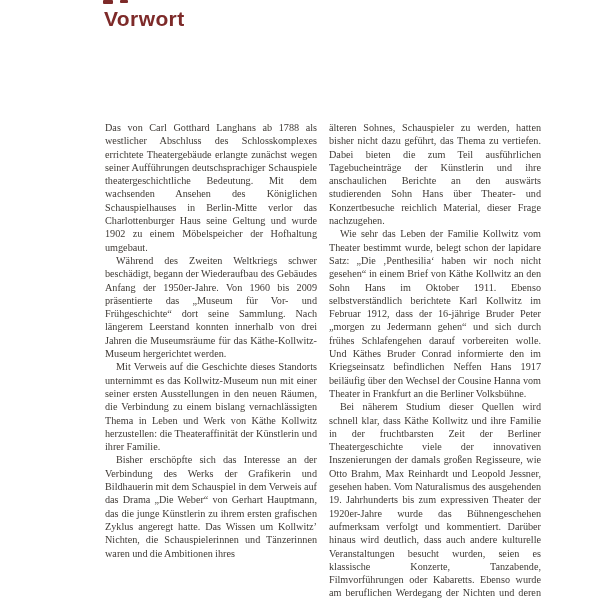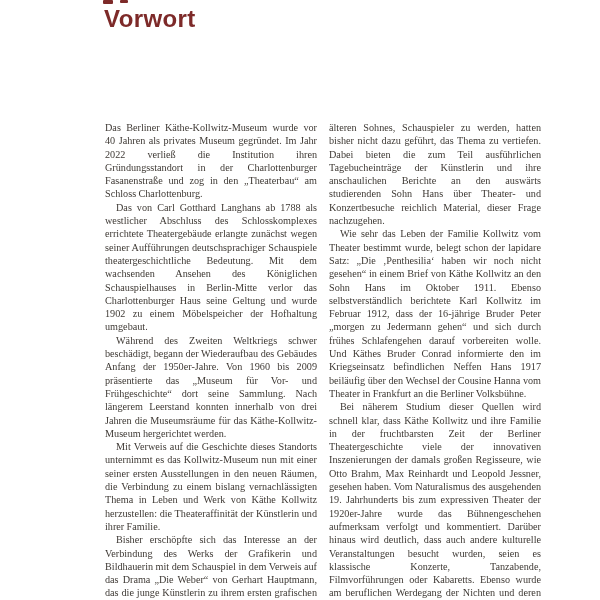--- a/index.html
+++ b/index.html
@@ -24,21 +24,21 @@
   .frag-1 { left: 103px; top: 0; width: 10px; height: 4px; }
   .frag-2 { left: 120px; top: 0; width: 8px;  height: 3px; }
 
   .title {
     position: absolute;
     left: 104px;
     top: 7px;
     margin: 0;
     font-family: "Liberation Sans", sans-serif;
     font-weight: 700;
-    font-size: 24px;
+    font-size: 21px;
     line-height: 24px;
     letter-spacing: 0.4px;
     color: #7d2a29;
     text-align: center;
   }
 
   .columns {
     position: absolute;
     left: 105px;
     top: 121px;
@@ -68,21 +68,20 @@
 
 <div class="page">
 
   <span class="crop-fragment frag-1"></span>
   <span class="crop-fragment frag-2"></span>
 
   <h1 class="title">Vorwort</h1>
 
   <div class="columns">
     <div class="col">
-        <p>Das Berliner Käthe-Kollwitz-Museum wurde vor 40 Jahren als privates Museum gegründet. Im Jahr 2022 verließ die Institution ihren Gründungsstandort in der Charlottenburger Fasanenstraße und zog in den „Theaterbau“ am Schloss Charlottenburg.</p>
         <p>Das von Carl Gotthard Langhans ab 1788 als westlicher Abschluss des Schlosskomplexes errichtete Theatergebäude erlangte zunächst wegen seiner Aufführungen deutschsprachiger Schauspiele theatergeschichtliche Bedeutung. Mit dem wachsenden Ansehen des Königlichen Schauspielhauses in Berlin-Mitte verlor das Charlottenburger Haus seine Geltung und wurde 1902 zu einem Möbelspeicher der Hofhaltung umgebaut.</p>
         <p>Während des Zweiten Weltkriegs schwer beschädigt, begann der Wiederaufbau des Gebäudes Anfang der 1950er-Jahre. Von 1960 bis 2009 präsentierte das „Museum für Vor- und Frühgeschichte“ dort seine Sammlung. Nach längerem Leerstand konnten innerhalb von drei Jahren die Museumsräume für das Käthe-Kollwitz-Museum hergerichtet werden.</p>
         <p>Mit Verweis auf die Geschichte dieses Standorts unternimmt es das Kollwitz-Museum nun mit einer seiner ersten Ausstellungen in den neuen Räumen, die Verbindung zu einem bislang vernachlässigten Thema in Leben und Werk von Käthe Kollwitz herzustellen: die Theateraffinität der Künstlerin und ihrer Familie.</p>
         <p>Bisher erschöpfte sich das Interesse an der Verbindung des Werks der Grafikerin und Bildhauerin mit dem Schauspiel in dem Verweis auf das Drama „Die Weber“ von Gerhart Hauptmann, das die junge Künstlerin zu ihrem ersten grafischen Zyklus angeregt hatte. Das Wissen um Kollwitz’ Nichten, die Schauspielerinnen und Tänzerinnen waren und die Ambitionen ihres</p>
       </div>
     <div class="col">
         <p>älteren Sohnes, Schauspieler zu werden, hatten bisher nicht dazu geführt, das Thema zu vertiefen. Dabei bieten die zum Teil ausführlichen Tagebucheinträge der Künstlerin und ihre anschaulichen Berichte an den auswärts studierenden Sohn Hans über Theater- und Konzertbesuche reichlich Material, dieser Frage nachzugehen.</p>
         <p>Wie sehr das Leben der Familie Kollwitz vom Theater bestimmt wurde, belegt schon der lapidare Satz: „Die ‚Penthesilia‘ haben wir noch nicht gesehen“ in einem Brief von Käthe Kollwitz an den Sohn Hans im Oktober 1911. Ebenso selbstverständlich berichtete Karl Kollwitz im Februar 1912, dass der 16-jährige Bruder Peter „morgen zu Jedermann gehen“ und sich durch frühes Schlafengehen darauf vorbereiten wolle. Und Käthes Bruder Conrad informierte den im Kriegseinsatz befindlichen Neffen Hans 1917 beiläufig über den Wechsel der Cousine Hanna vom Theater in Frankfurt an die Berliner Volksbühne.</p>
         <p>Bei näherem Studium dieser Quellen wird schnell klar, dass Käthe Kollwitz und ihre Familie in der fruchtbarsten Zeit der Berliner Theatergeschichte viele der innovativen Inszenierungen der damals großen Regisseure, wie Otto Brahm, Max Reinhardt und Leopold Jessner, gesehen haben. Vom Naturalismus des ausgehenden 19. Jahrhunderts bis zum expressiven Theater der 1920er-Jahre wurde das Bühnengeschehen aufmerksam verfolgt und kommentiert. Darüber hinaus wird deutlich, dass auch andere kulturelle Veranstaltungen besucht wurden, seien es klassische Konzerte, Tanzabende, Filmvorführungen oder Kabaretts. Ebenso wurde am beruflichen Werdegang der Nichten und deren Freunde und Lebensgefährten lebhaft Anteil genommen.  Auf einmal weitet sich auch der Bekann-</p>
       </div>

